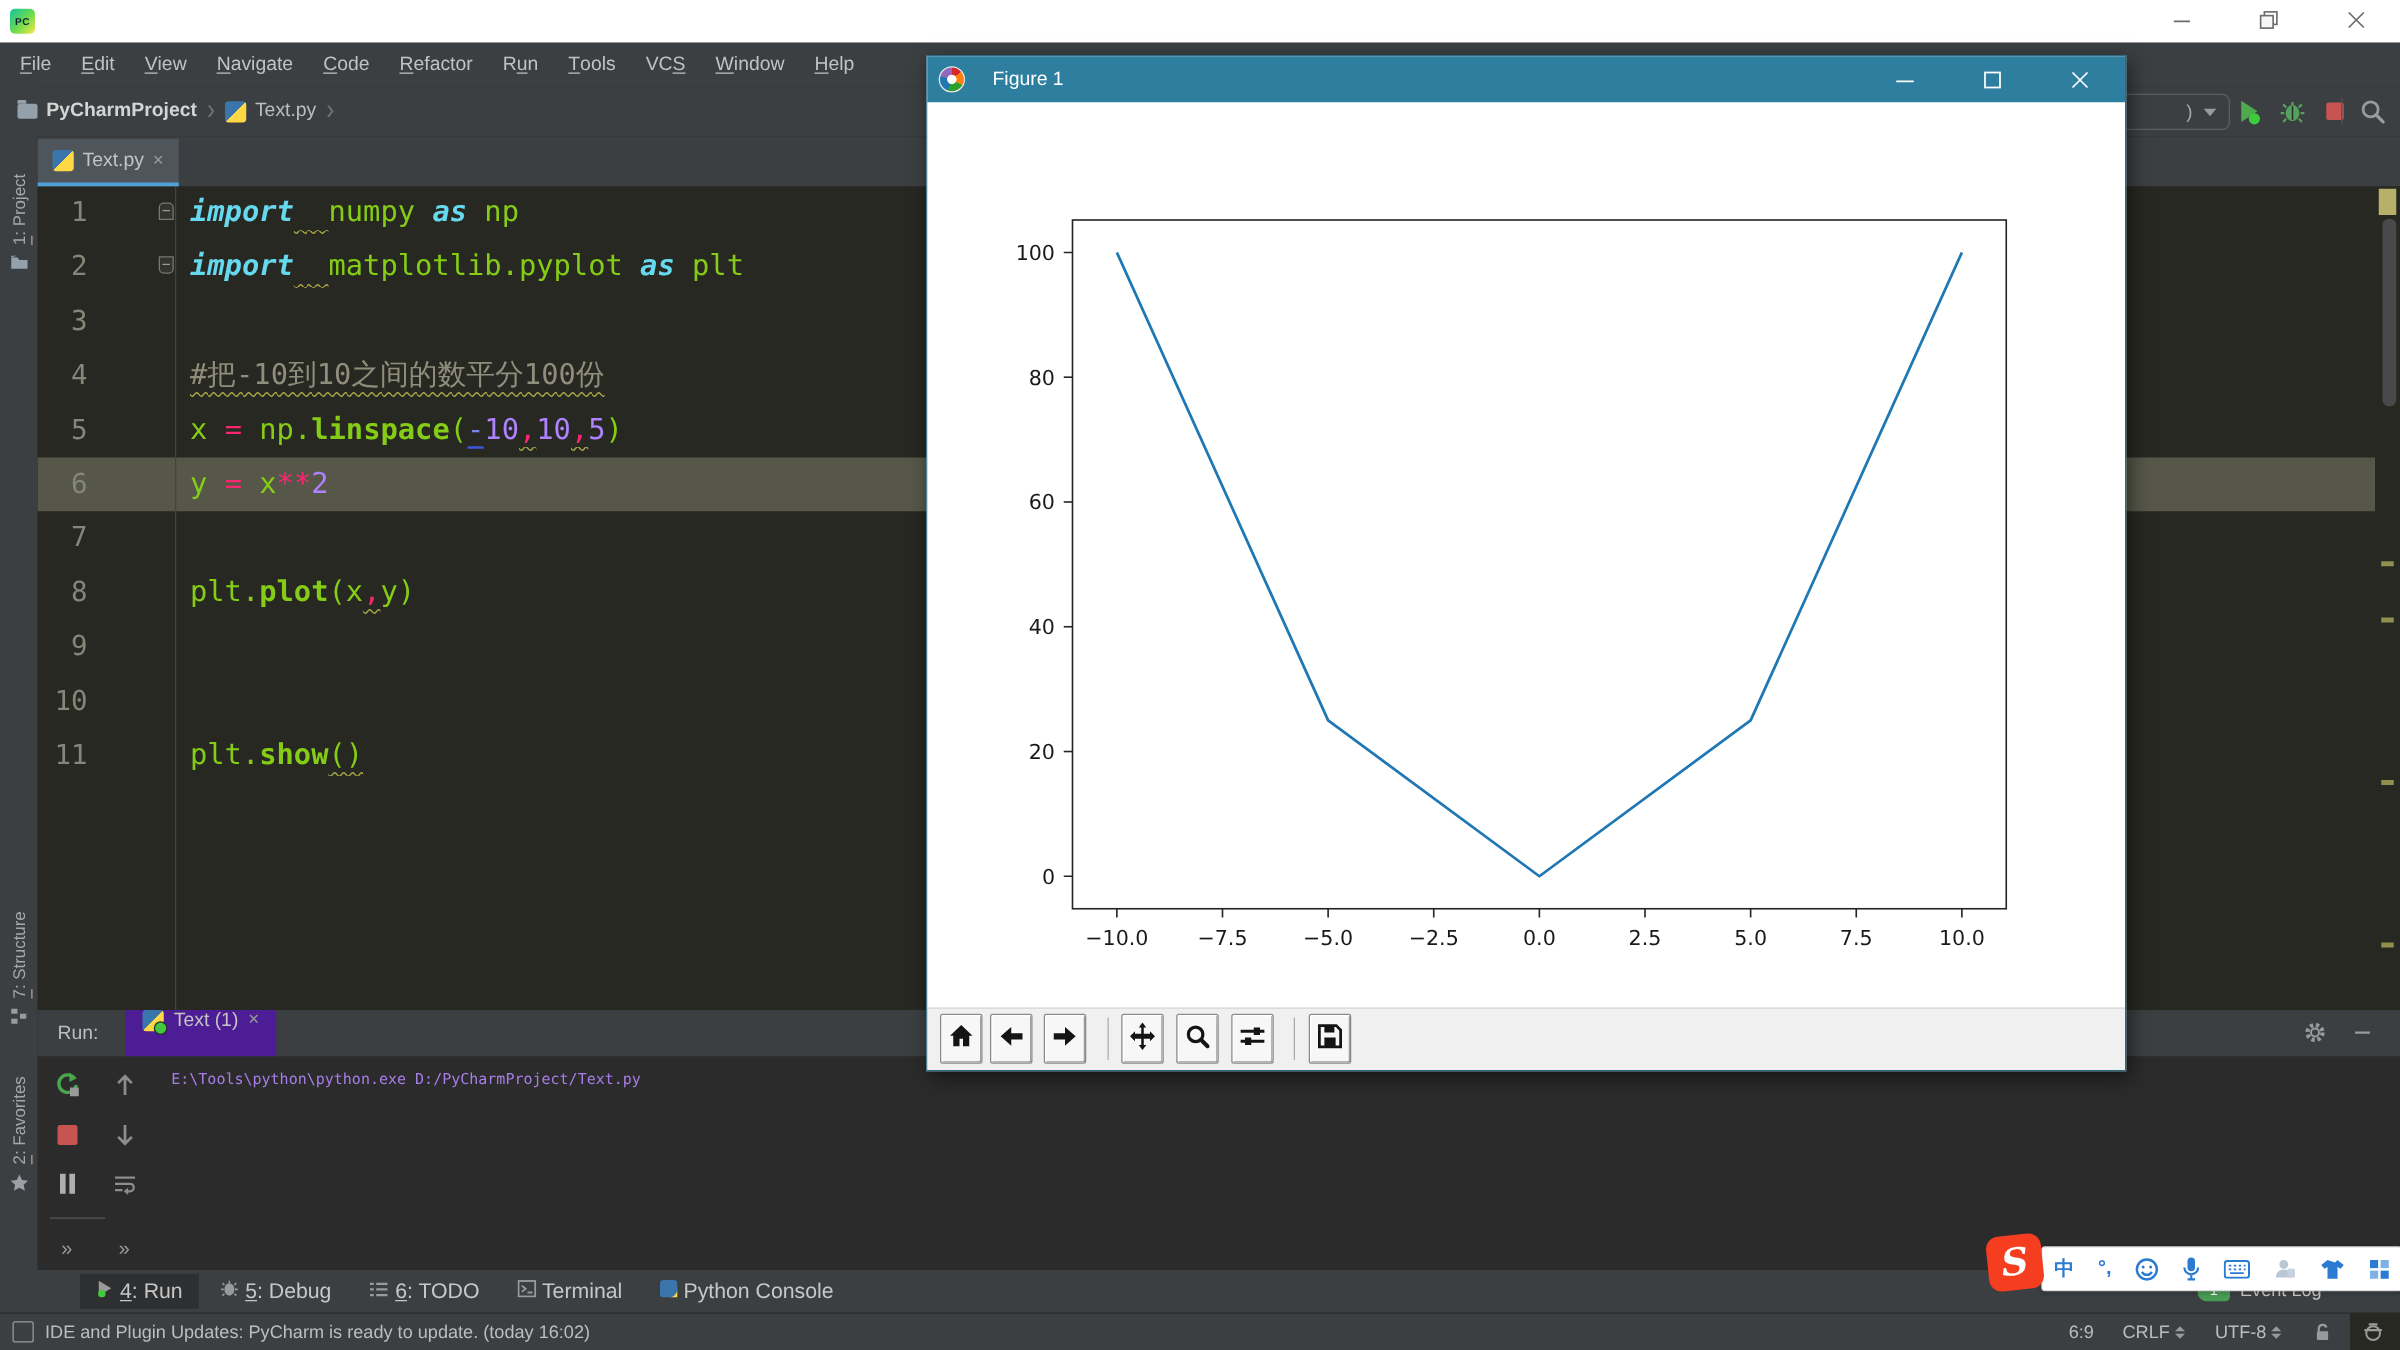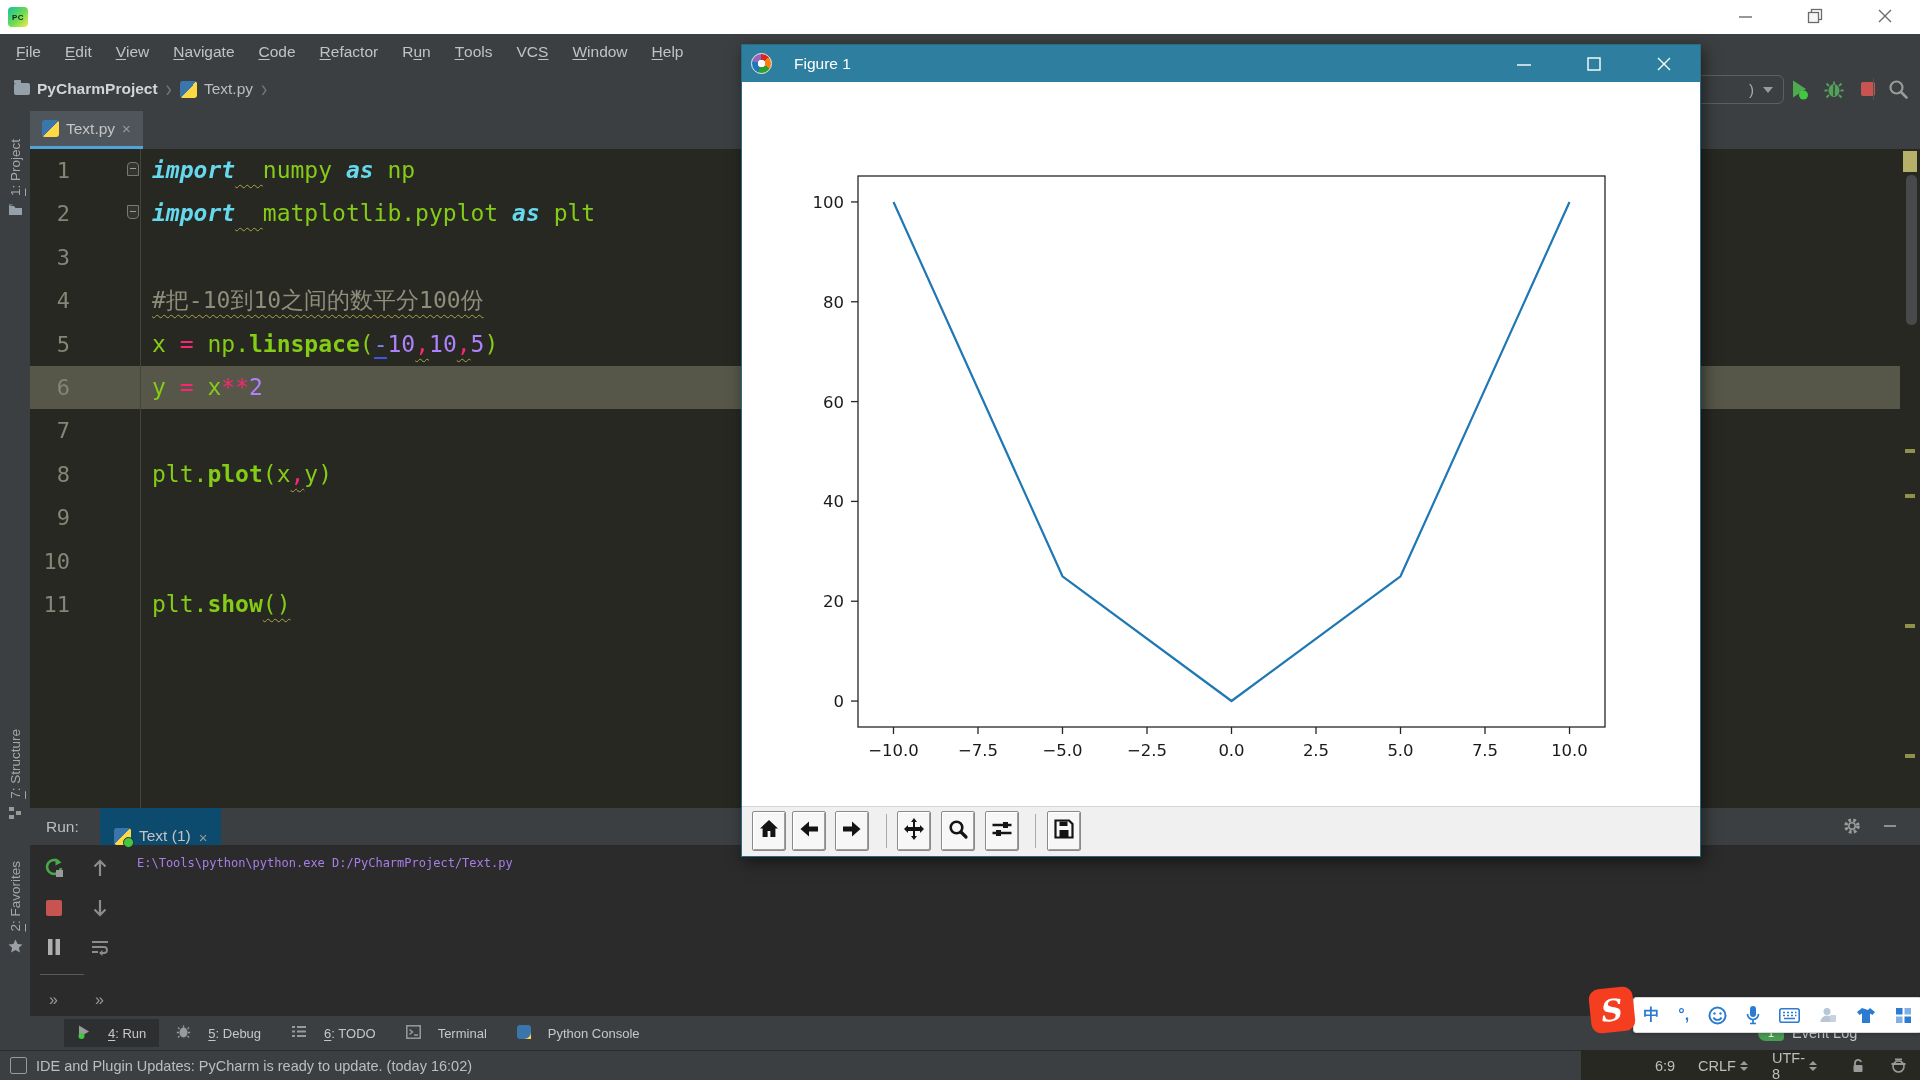--- a/index.html
+++ b/index.html
@@ -72,39 +72,39 @@
   .sq{text-decoration:underline wavy #a8a546 1px;text-underline-offset:6px}
   
   .stripe-mark{position:absolute;background:#918f4c}
   #fstat{position:absolute;left:1873px;top:2px;width:14px;height:21px;background:#b6b069}
   #sthumb{position:absolute;left:1876px;top:26px;width:11px;height:150px;background:#47494b;border-radius:5px}
 
   
   #runpanel{left:30px;top:808px;width:1890px;height:208px;background:#2b2b2b;z-index:2}
   #runhdr{position:absolute;left:0;top:0;width:1890px;height:37px;background:#3c3f41}
   #runlabel{position:absolute;left:16px;top:0;height:37px;display:flex;align-items:center;color:#bdbdbd;font-size:15.5px}
-  #runtab{position:absolute;left:70px;top:0;height:37px;background:#0c4a6e;display:flex;align-items:flex-end;gap:8px;padding:0 14px}
+  #runtab{position:absolute;left:70px;top:0;height:37px;background:#4c1d95;display:flex;align-items:flex-start;gap:8px;padding:0 14px}
   #runtab .lbl{color:#c4c4c4;font-size:15.5px}
   .rp-ico{position:absolute;width:24px;height:24px;display:flex;align-items:center;justify-content:center;color:#9a9a9a}
   #console-line{position:absolute;left:107px;top:48px;color:#a77ee8;font-size:12px;
     font-family:"DejaVu Sans Mono","Liberation Mono",monospace;white-space:pre}
   .runmore{color:#9a9a9a;font-size:16px;letter-spacing:1px}
   #runsep{position:absolute;left:10px;top:166px;width:44px;height:1px;background:#5a5a5a}
 
   
   #bottombar{left:0;top:1016px;width:1920px;height:34px;background:#3c3f41;display:flex;align-items:center;z-index:4}
-  .bb-item{display:flex;align-items:center;gap:17px;color:#c7c7c7;font-size:13px;padding:0 13px;height:28px;margin-left:4px}
+  .bb-item{display:flex;align-items:center;gap:5px;color:#c7c7c7;font-size:17px;padding:0 13px;height:28px;margin-left:4px}
   .bb-item.active{background:#2d2f31}
   #eventlog{position:absolute;left:1758px;display:flex;align-items:center;gap:8px}
   #evbadge{min-width:20px;height:15px;background:#499c54;border-radius:8px 4px 4px 8px;color:#fff;font-size:11.5px;
     display:flex;align-items:center;justify-content:center;padding:0 3px}
   #evlabel{color:#c7c7c7;font-size:14.5px}
 
   
-  #statusbar{left:0;top:1050px;width:1581px;height:30px;background:#3c3f41;border-top:1px solid #2c2c2c;box-sizing:border-box;z-index:4}
+  #statusbar{left:0;top:1050px;width:1880px;height:30px;background:#3c3f41;border-top:1px solid #2c2c2c;box-sizing:border-box;z-index:4}
   #stmsg{position:absolute;left:36px;top:0;height:29px;display:flex;align-items:center;color:#bdbdbd;font-size:14.5px}
   #stwin{position:absolute;left:10px;top:6px;width:15px;height:15px;border:1.5px solid #9a9a9a;border-radius:2px}
   .stitem{position:absolute;top:0;height:29px;display:flex;align-items:center;color:#bdbdbd;font-size:14.5px;gap:4px}
   .updown{display:inline-flex;flex-direction:column;gap:2px}
   .updown i{width:0;height:0;border-left:4px solid transparent;border-right:4px solid transparent;display:block}
   .updown .upt{border-bottom:4px solid #9a9a9a}.updown .dnt{border-top:4px solid #9a9a9a}
 
   
   #figwin{left:741px;top:44px;width:960px;height:813px;z-index:50;border:1px solid #2b6a85;box-sizing:border-box;
     box-shadow:3px 5px 14px rgba(0,0,0,.5);background:#fff}

